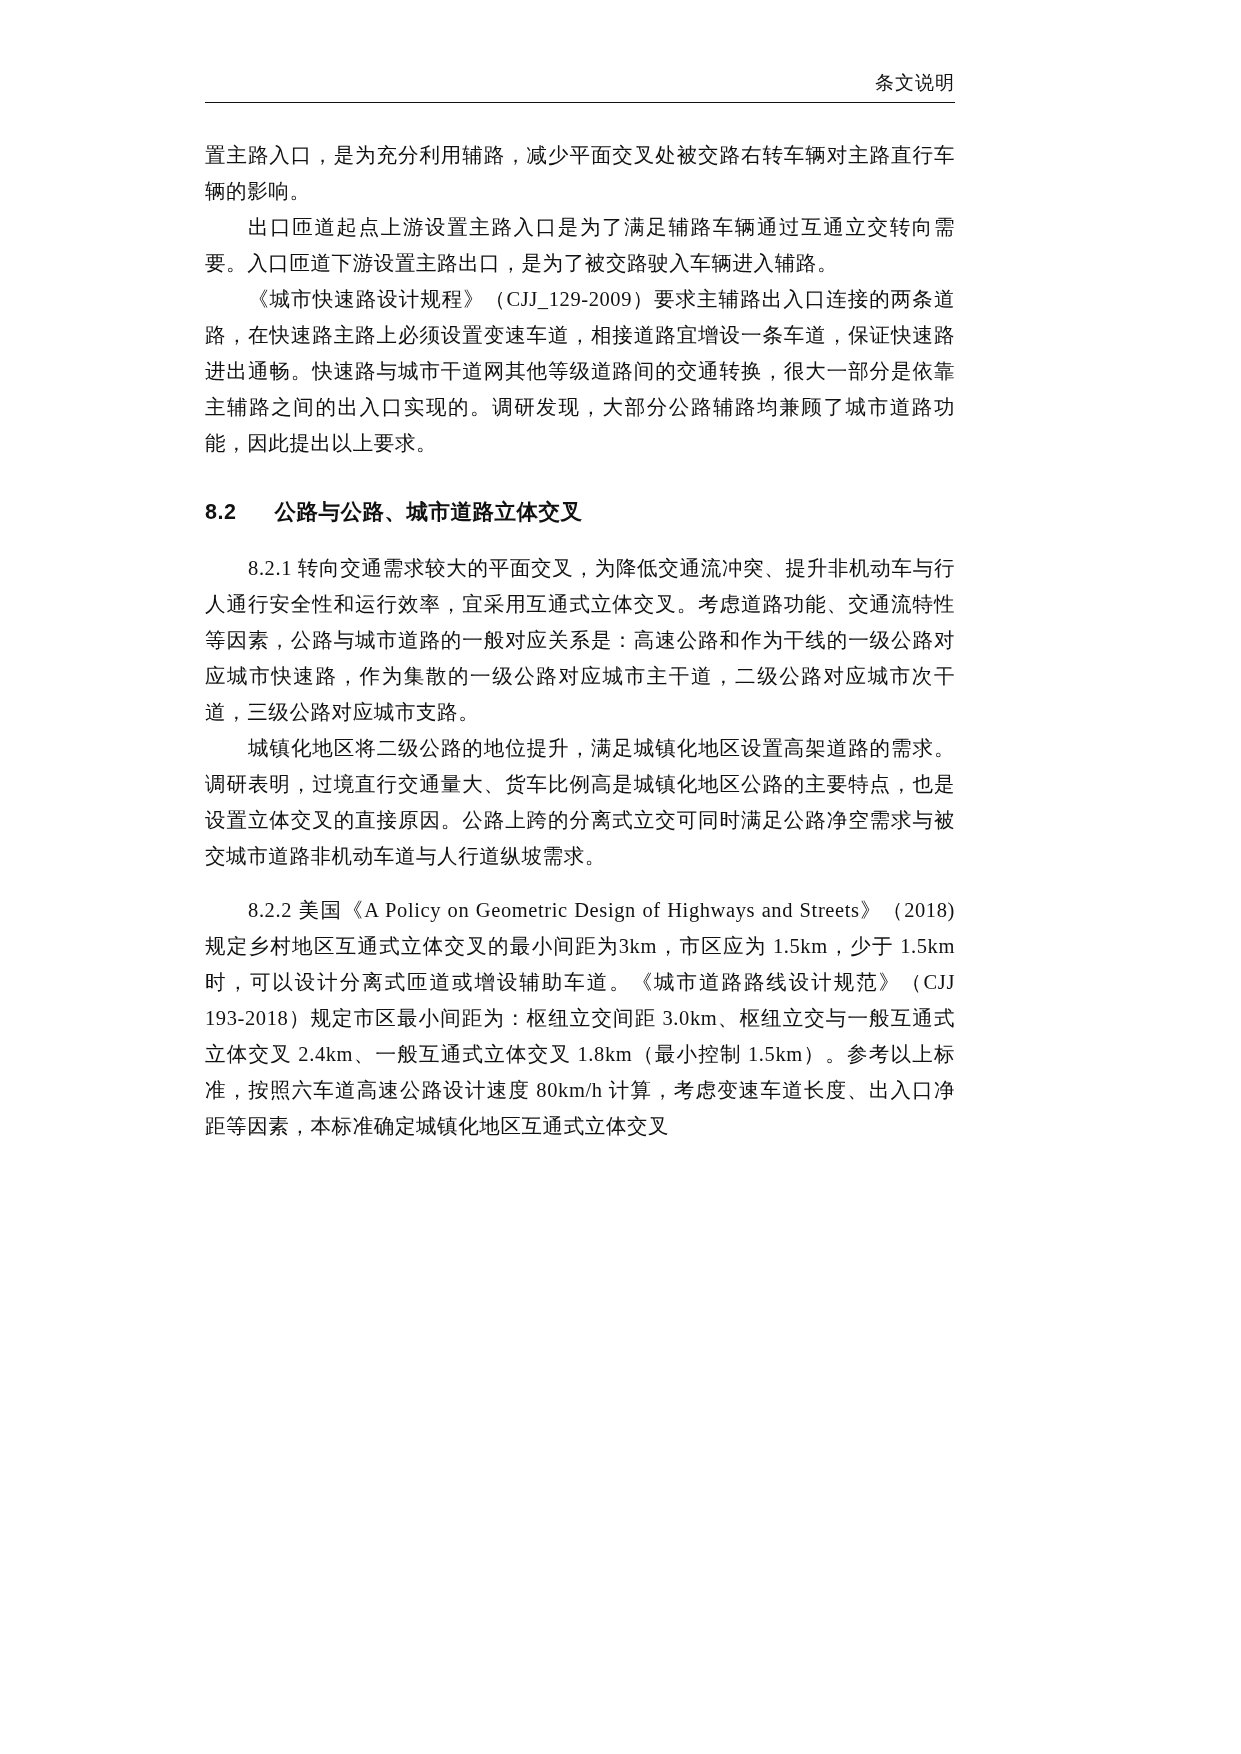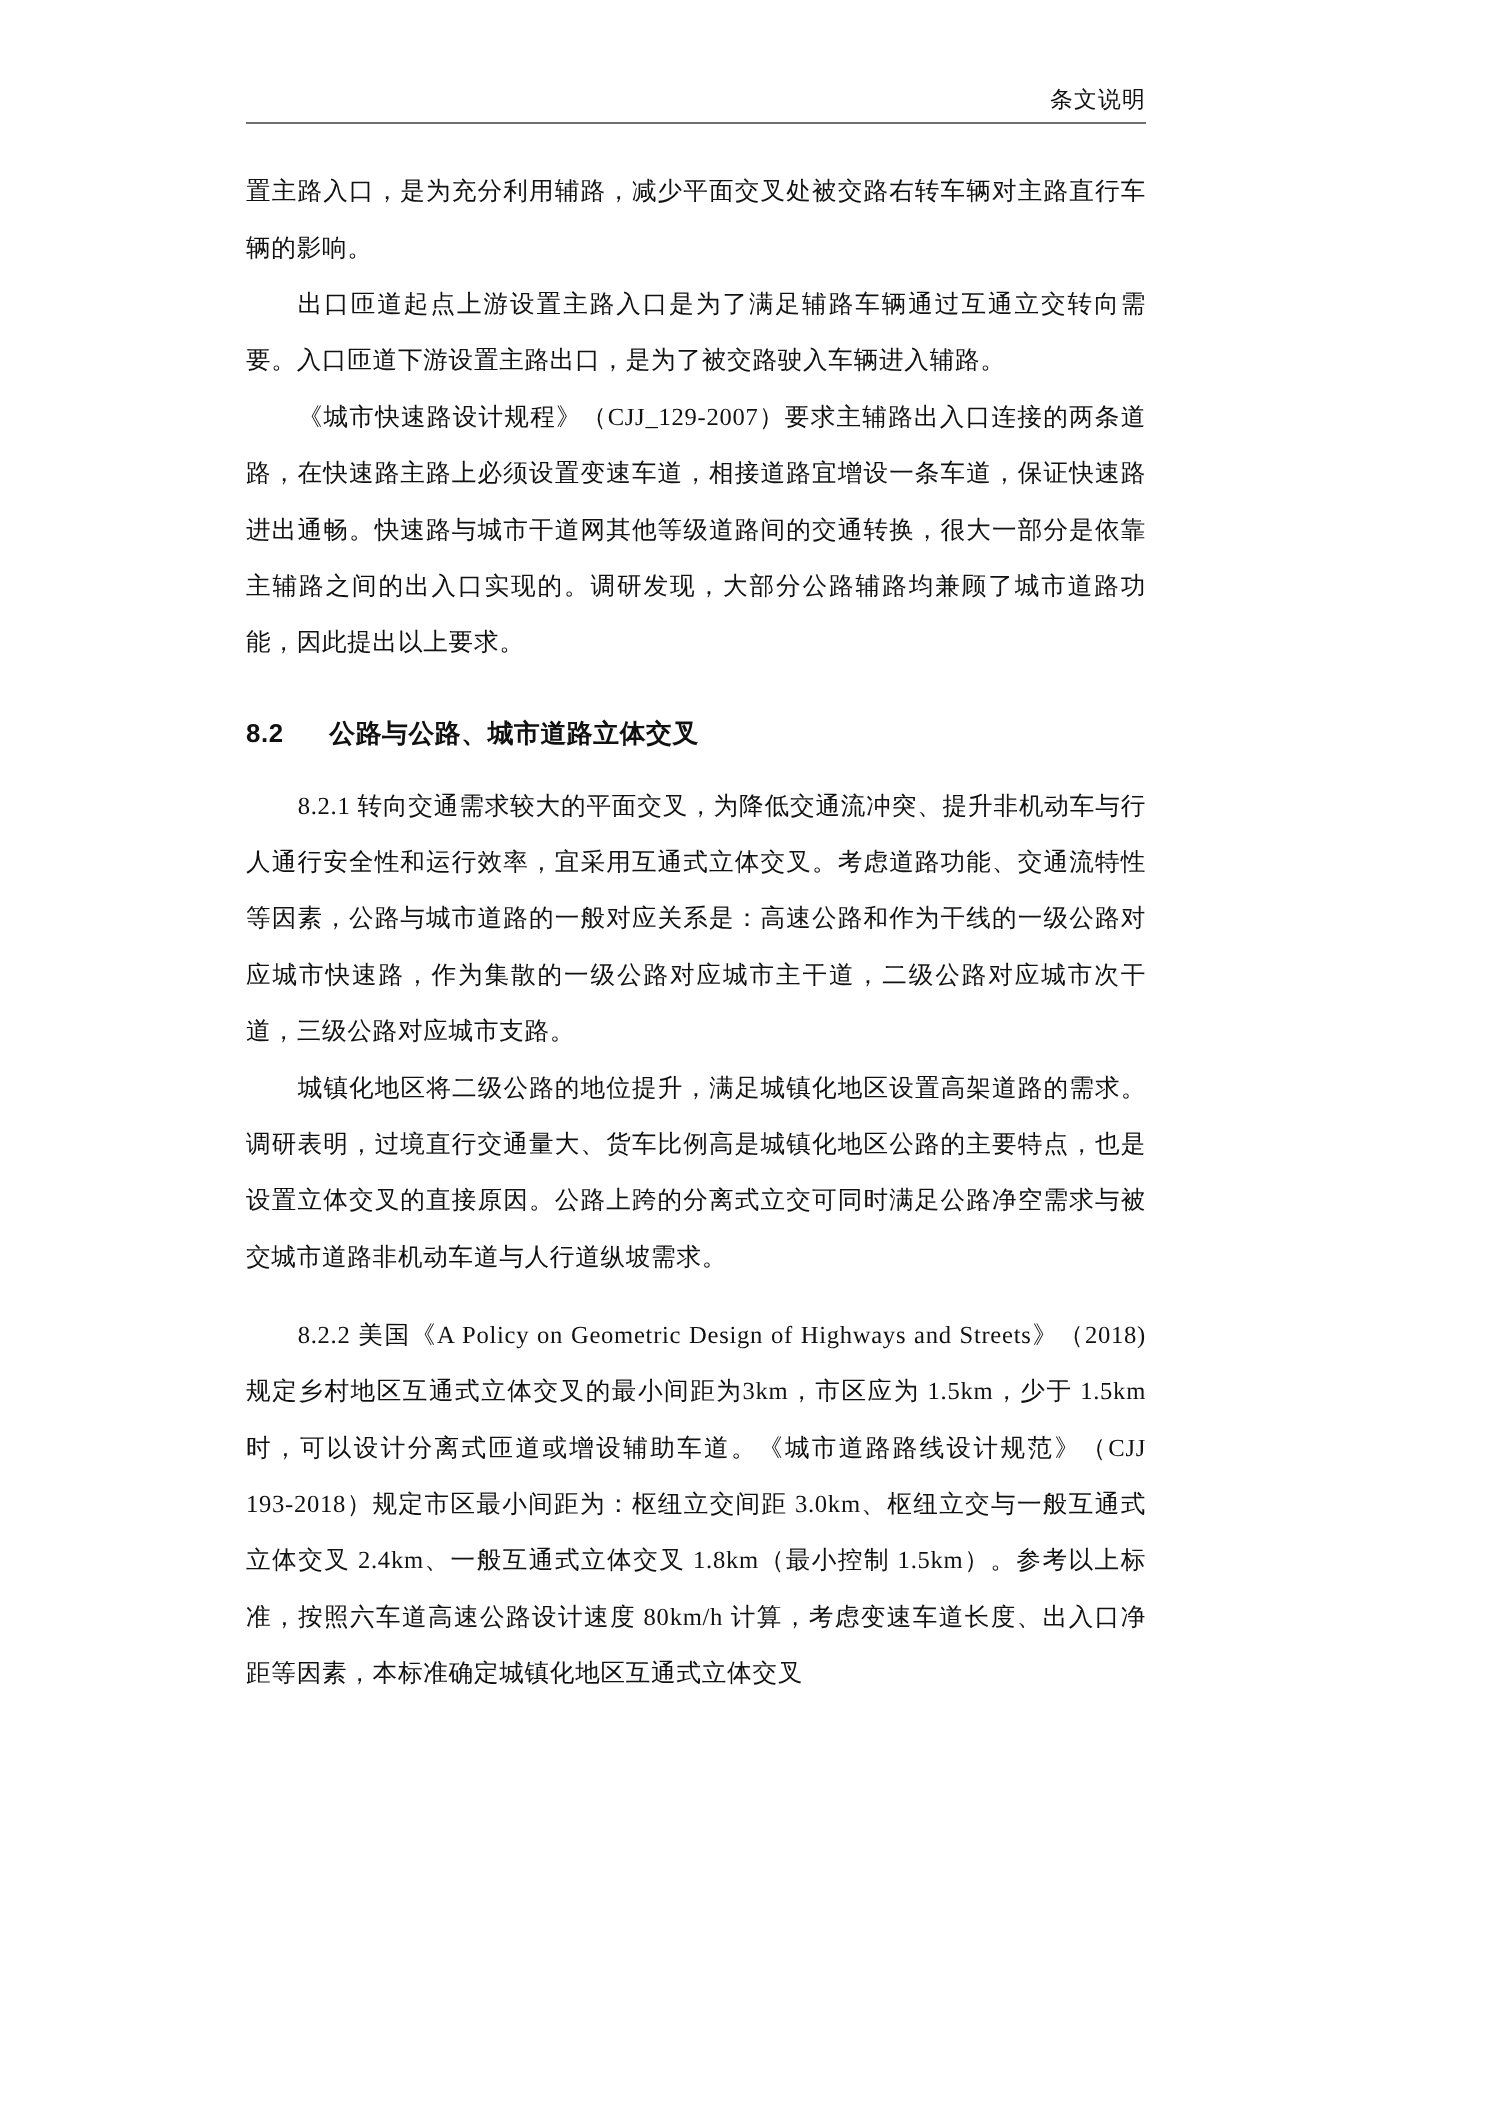--- a/index.html
+++ b/index.html
@@ -35,21 +35,21 @@
     color: #111;
   }
   .header-rule {
     border-bottom: 1.6px solid #111;
     width: 100%;
     margin-bottom: 34px;
   }
   p.para {
     margin: 0 0 0 0;
     font-size: 20.5px;
-    line-height: 47px;
+    line-height: 36px;
     text-align: justify;
     text-justify: inter-ideograph;
     letter-spacing: 0.6px;
     color: #111;
   }
   p.indent {
     text-indent: 2.1em;
   }
   h2.section {
     font-size: 21.5px;
@@ -80,21 +80,21 @@
 
   <div class="content">
 
     <div class="header">
       <span>条文说明</span>
     </div>
     <div class="header-rule"></div>
 
     <p class="para">置主路入口，是为充分利用辅路，减少平面交叉处被交路右转车辆对主路直行车辆的影响。</p>
     <p class="para indent">出口匝道起点上游设置主路入口是为了满足辅路车辆通过互通立交转向需要。入口匝道下游设置主路出口，是为了被交路驶入车辆进入辅路。</p>
-    <p class="para indent">《城市快速路设计规程》（CJJ_129-2007）要求主辅路出入口连接的两条道路，在快速路主路上必须设置变速车道，相接道路宜增设一条车道，保证快速路进出通畅。快速路与城市干道网其他等级道路间的交通转换，很大一部分是依靠主辅路之间的出入口实现的。调研发现，大部分公路辅路均兼顾了城市道路功能，因此提出以上要求。</p>
+    <p class="para indent">《城市快速路设计规程》（CJJ_129-2009）要求主辅路出入口连接的两条道路，在快速路主路上必须设置变速车道，相接道路宜增设一条车道，保证快速路进出通畅。快速路与城市干道网其他等级道路间的交通转换，很大一部分是依靠主辅路之间的出入口实现的。调研发现，大部分公路辅路均兼顾了城市道路功能，因此提出以上要求。</p>
 
     <h2 class="section">
       <span class="num">8.2</span><span>公路与公路、城市道路立体交叉</span>
     </h2>
 
     <p class="para indent">8.2.1 转向交通需求较大的平面交叉，为降低交通流冲突、提升非机动车与行人通行安全性和运行效率，宜采用互通式立体交叉。考虑道路功能、交通流特性等因素，公路与城市道路的一般对应关系是：高速公路和作为干线的一级公路对应城市快速路，作为集散的一级公路对应城市主干道，二级公路对应城市次干道，三级公路对应城市支路。</p>
     <p class="para indent">城镇化地区将二级公路的地位提升，满足城镇化地区设置高架道路的需求。调研表明，过境直行交通量大、货车比例高是城镇化地区公路的主要特点，也是设置立体交叉的直接原因。公路上跨的分离式立交可同时满足公路净空需求与被交城市道路非机动车道与人行道纵坡需求。</p>
     <div class="spacer-sm"></div>
     <p class="para indent">8.2.2 美国《A Policy on Geometric Design of Highways and Streets》（2018)规定乡村地区互通式立体交叉的最小间距为3km，市区应为 1.5km，少于 1.5km 时，可以设计分离式匝道或增设辅助车道。《城市道路路线设计规范》（CJJ 193-2018）规定市区最小间距为：枢纽立交间距 3.0km、枢纽立交与一般互通式立体交叉 2.4km、一般互通式立体交叉 1.8km（最小控制 1.5km）。参考以上标准，按照六车道高速公路设计速度 80km/h 计算，考虑变速车道长度、出入口净距等因素，本标准确定城镇化地区互通式立体交叉</p>
 

